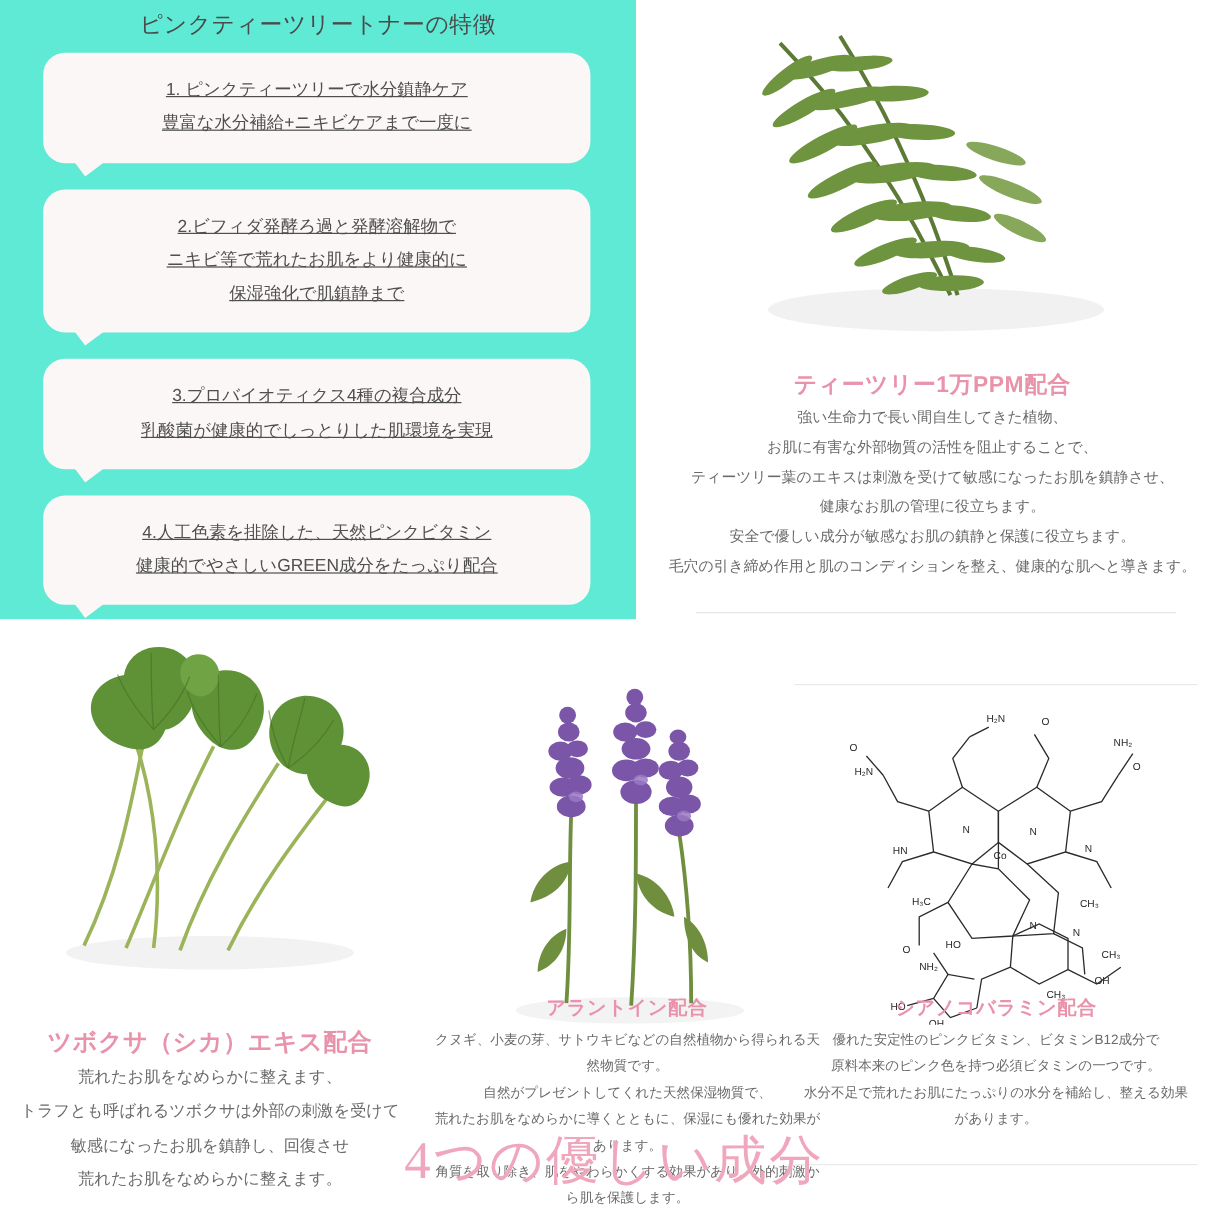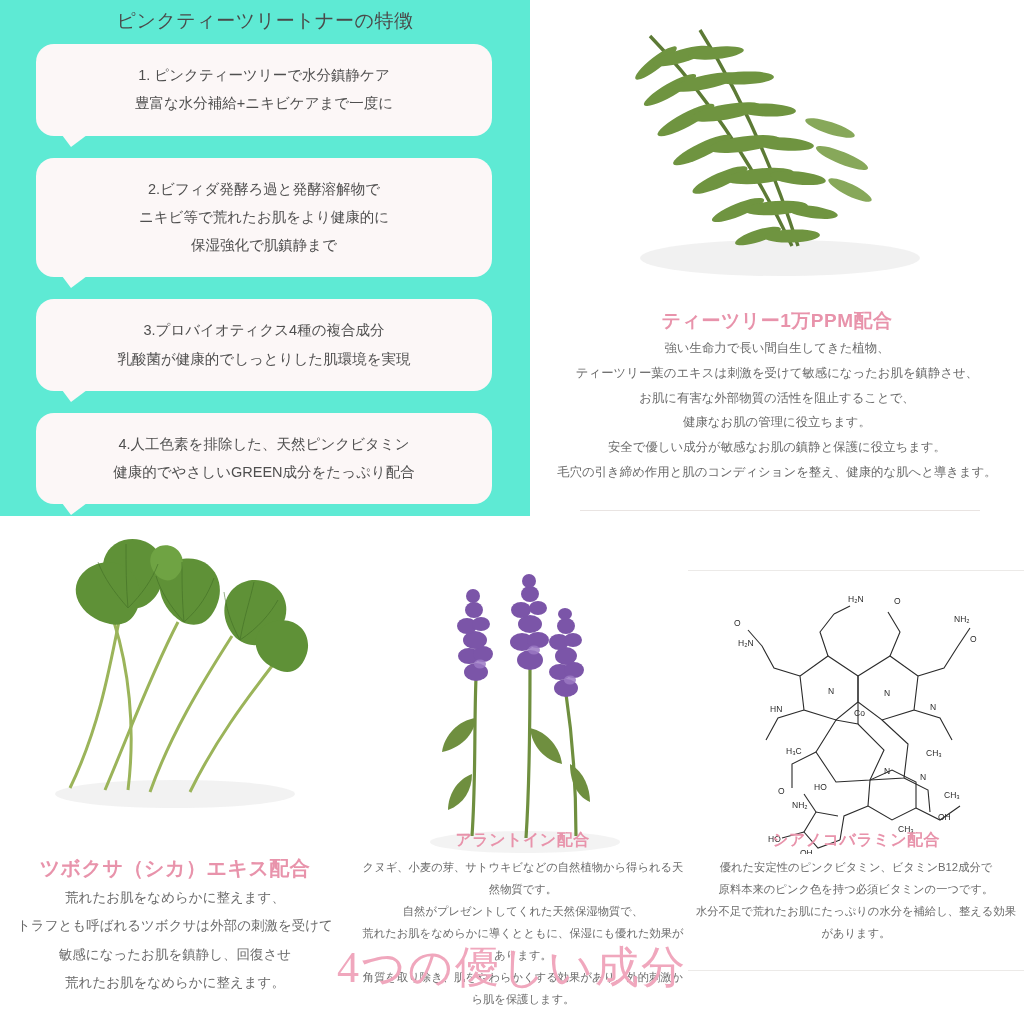--- a/index.html
+++ b/index.html
@@ -61,21 +61,21 @@
     content: "";
     position: absolute;
     left: 26px;
     bottom: -11px;
     width: 0;
     height: 0;
     border-left: 9px solid transparent;
     border-right: 16px solid transparent;
     border-top: 12px solid #fcf7f7;
   }
-  .bubble .line { display: block; }
+  .bubble .line { display: block; text-decoration: underline; }
 
   
   .tea-block {
     position: absolute;
     left: 530px;
     top: 0;
     width: 494px;
     height: 516px;
     background: #ffffff;
   }
@@ -181,21 +181,21 @@
     width: 330px;
     text-align: center;
     font-size: 11.3px;
     line-height: 1.95;
     color: #6a6a6a;
   }
 
   
   .cyano-block {
     position: absolute;
-    left: 688px;
+    left: 662px;
     top: 518px;
     width: 336px;
     height: 506px;
   }
   .cyano-rule {
     position: absolute;
     left: 0;
     top: 52px;
     width: 336px;
     height: 1px;
@@ -317,22 +317,22 @@
         <ellipse cx="300" cy="120" rx="26" ry="6" transform="rotate(18 300 120)"></ellipse>
         <ellipse cx="312" cy="150" rx="28" ry="6.2" transform="rotate(22 312 150)"></ellipse>
         <ellipse cx="320" cy="182" rx="24" ry="6" transform="rotate(26 320 182)"></ellipse>
       </g>
     </svg>
 
     <div class="sec-heading tea-heading">ティーツリー1万PPM配合</div>
 
     <div class="tea-body">
       <div>強い生命力で長い間自生してきた植物、</div>
+      <div>お肌に有害な外部物質の活性を阻止することで、</div>
       <div>ティーツリー葉のエキスは刺激を受けて敏感になったお肌を鎮静させ、</div>
-      <div>お肌に有害な外部物質の活性を阻止することで、</div>
       <div>健康なお肌の管理に役立ちます。</div>
       <div>安全で優しい成分が敏感なお肌の鎮静と保護に役立ちます。</div>
       <div>毛穴の引き締め作用と肌のコンディションを整え、健康的な肌へと導きます。</div>
     </div>
 
     <div class="tea-rule"></div>
   </div>
 
   <div class="centella-block">
 

